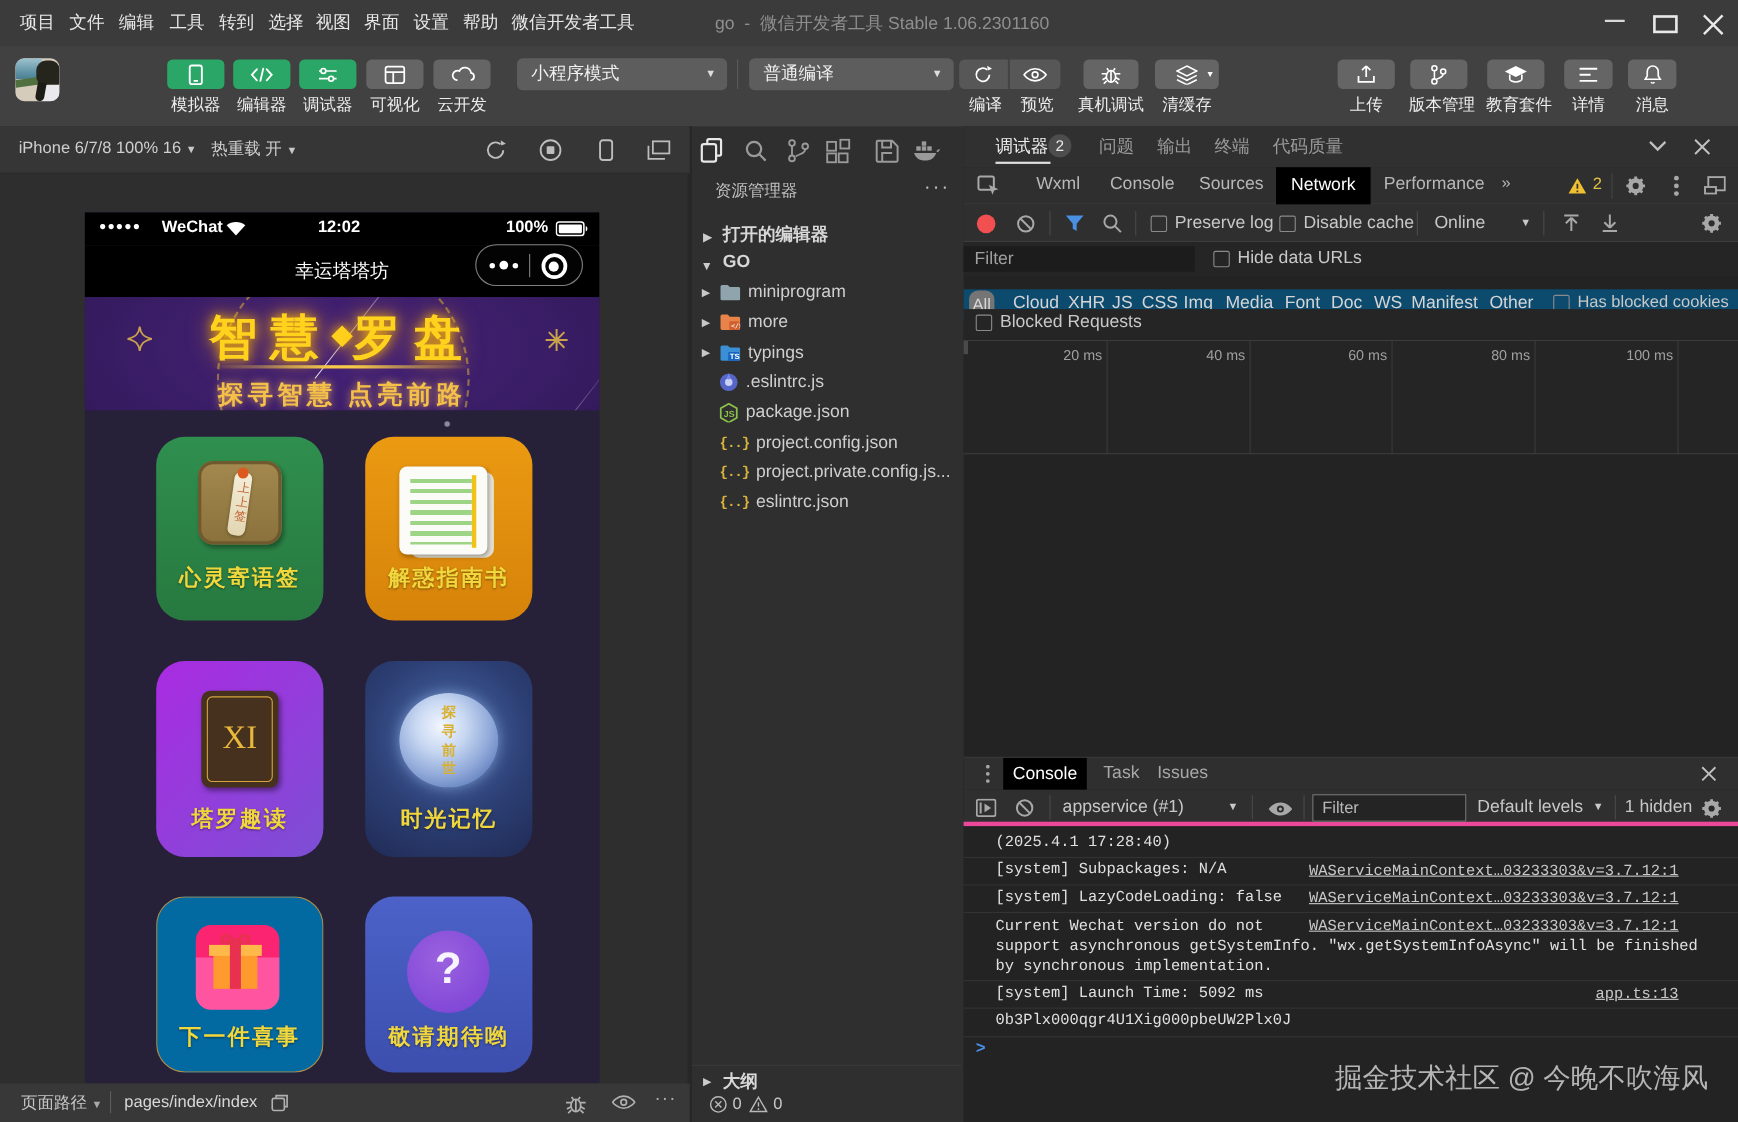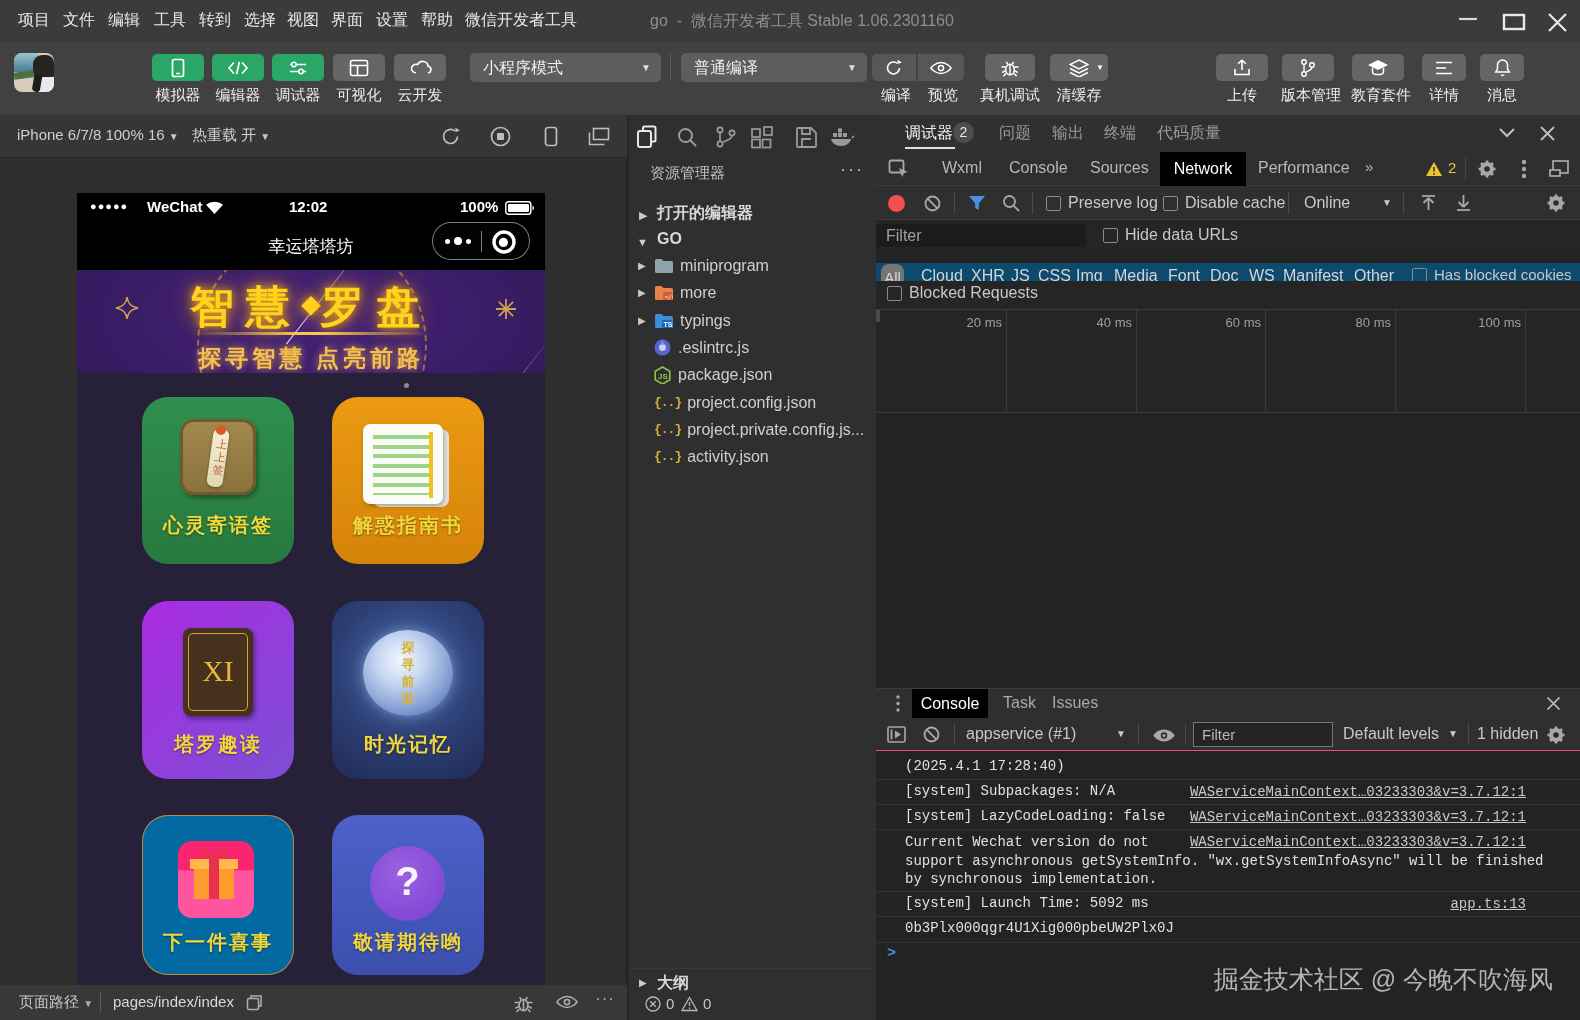--- a/index.html
+++ b/index.html
@@ -404,21 +404,21 @@
     <div class="tree" style="top:274px">
         <span class="brace">{..}</span>
         <span class="tname">project.config.json</span>
       </div>
     <div class="tree" style="top:301px">
         <span class="brace">{..}</span>
         <span class="tname">project.private.config.js...</span>
       </div>
     <div class="tree" style="top:328px">
         <span class="brace">{..}</span>
-        <span class="tname">activity.json</span>
+        <span class="tname">eslintrc.json</span>
       </div>
     <div class="abs" style="left:0;top:853px;width:245px;height:28px;border-top:1px solid #3a3a3a">
       <span class="abs" style="left:10px;top:8px;font-size:10px;color:#ccc">▶</span>
       <span class="abs" style="left:28px;top:4px;font-size:16px;font-weight:bold;color:#d8d8d8">大纲</span>
     </div>
     <div class="abs" style="left:0;top:877px;width:245px;height:24px">
       <svg class="abs" style="left:16px;top:4px" width="16" height="16" viewBox="0 0 16 16">
           <circle cx="8" cy="8" r="7" fill="none" stroke="#b8b8b8" stroke-width="1.3"></circle>
           <path d="M5.2 5.2l5.6 5.6M10.8 5.2l-5.6 5.6" stroke="#b8b8b8" stroke-width="1.3"></path>
         </svg>
@@ -575,21 +575,21 @@
             <circle cx="2" cy="8.5" r="1.7" fill="#a8a8a8"></circle>
             <circle cx="2" cy="15" r="1.7" fill="#a8a8a8"></circle>
           </svg>
         <div class="abs" style="left:36px;top:0;width:76px;height:29px;background:#000;color:#fff;font-size:16px;text-align:center;line-height:29px">Console</div>
         <span class="abs" style="left:127px;top:5px;font-size:16px;color:#a8a8a8">Task</span>
         <span class="abs" style="left:176px;top:5px;font-size:16px;color:#a8a8a8">Issues</span>
         <svg class="abs" style="left:670px;top:7px" width="15" height="15" viewBox="0 0 15 15">
             <path d="M1.5 1.5l12 12M13.5 1.5l-12 12" stroke="#c0c0c0" stroke-width="1.7"></path>
           </svg>
       </div>
-      <div class="abs" style="left:0;top:29px;width:704px;height:33px;background:#2f2f2f;border-bottom:1px solid #ec4899">
+      <div class="abs" style="left:0;top:29px;width:704px;height:33px;background:#2f2f2f;border-bottom:4px solid #ec4899">
         <svg class="abs" style="left:11px;top:8px" width="19" height="17" viewBox="0 0 19 17">
             <rect x="1" y="1" width="17" height="15" rx="1.5" fill="none" stroke="#a8a8a8" stroke-width="1.6"></rect>
             <path d="M4.5 3.5v10" stroke="#a8a8a8" stroke-width="1.8"></path>
             <path d="M8 4.5l6 4-6 4z" fill="#a8a8a8"></path>
           </svg>
           <div class="abs" style="left:78px;top:5px;width:1px;height:22px;background:#4a4a4a"></div>
         <svg class="abs" style="left:47px;top:8px" width="17" height="17" viewBox="0 0 17 17">
             <circle cx="8.5" cy="8.5" r="7" fill="none" stroke="#a8a8a8" stroke-width="1.8"></circle>
             <path d="M3.6 3.6l9.8 9.8" stroke="#a8a8a8" stroke-width="1.8"></path>
           </svg>

